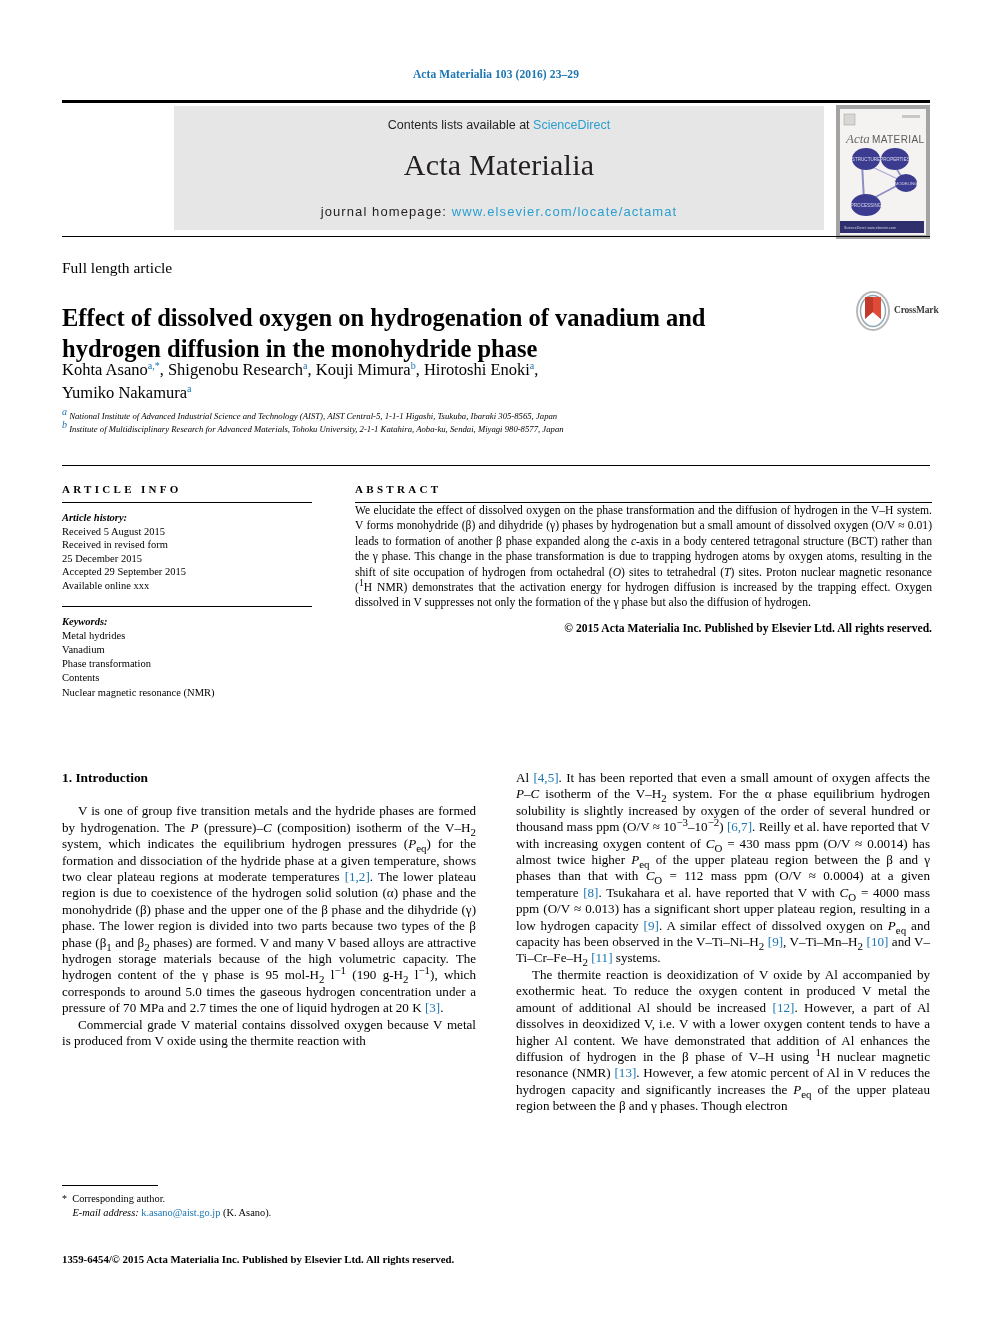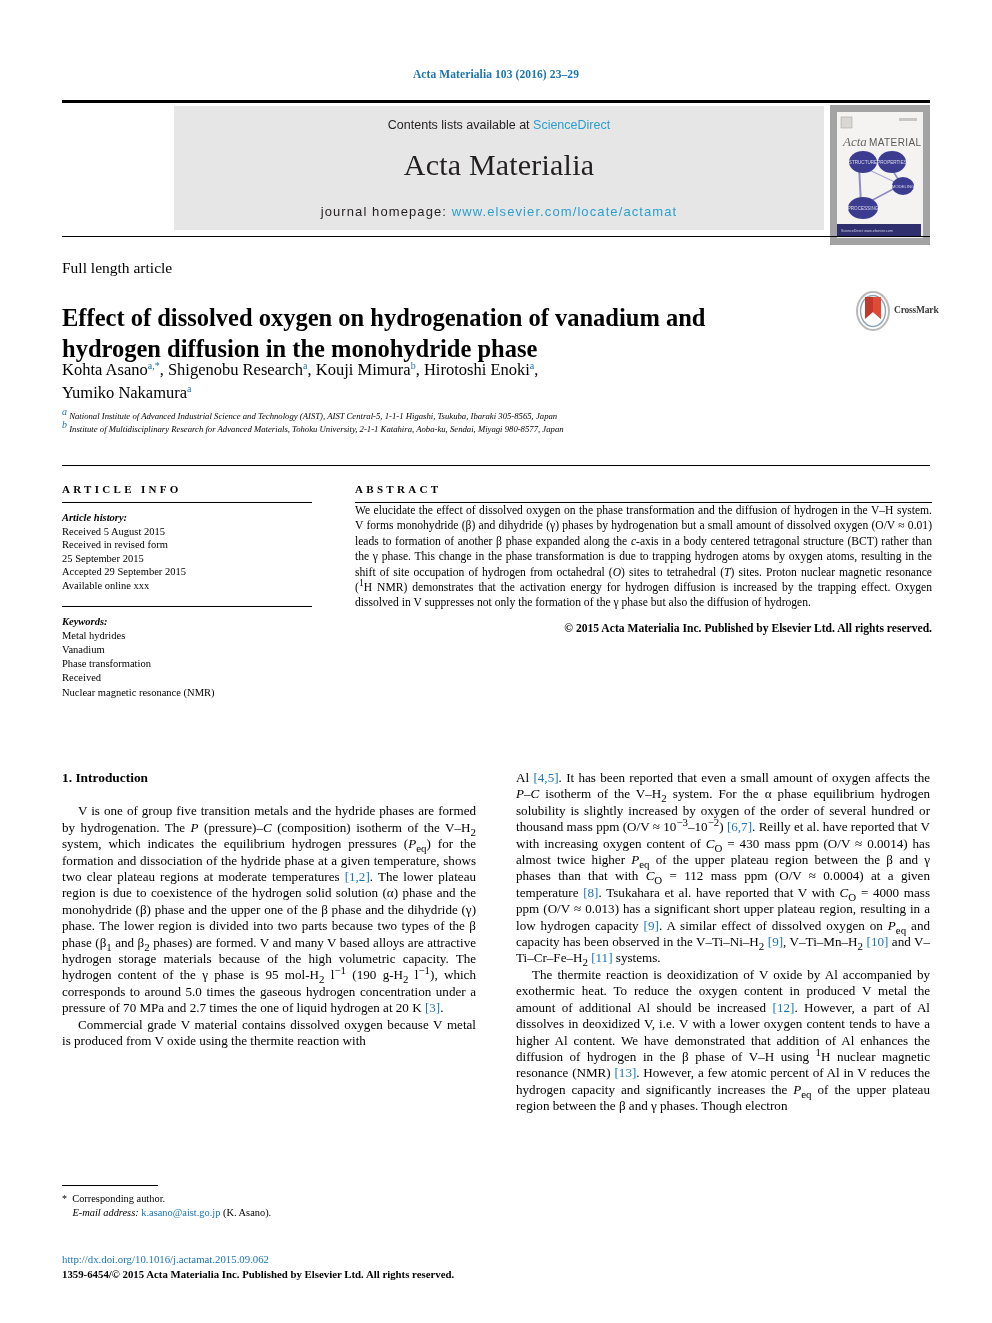--- a/index.html
+++ b/index.html
@@ -114,21 +114,21 @@
     letter-spacing: 1.1px;
   }
   .homepage-line .url { color: #2a9fd0; }
 
   .cover-thumb {
     position: absolute;
     right: 0;
     top: 5px;
     width: 86px;
     height: 126px;
-    border: 7px solid #a3a3a3;
+    border: 4px solid #a3a3a3;
     background: #f2f1ef;
     overflow: hidden;
   }
 
   
   .rule-under-masthead {
     position: absolute;
     left: 62px;
     top: 236px;
     width: 868px;
@@ -387,31 +387,31 @@
 
   <div class="rule-info-top"></div>
 
   <div class="col-info">
     <div class="sec-head">ARTICLE INFO</div>
     <div class="hr-thin"></div>
     <div class="hist">
       <span class="it">Article history:</span><br>
       <span>Received 5 August 2015</span><br>
       <span>Received in revised form</span><br>
-      <span>25 September 2015</span><br>
+      <span>25 December 2015</span><br>
       <span>Accepted 29 September 2015</span><br>
       <span>Available online xxx</span>
     </div>
     <div class="kw-rule"></div>
     <div class="kw">
       <span class="it">Keywords:</span><br>
       <span>Metal hydrides</span><br>
       <span>Vanadium</span><br>
       <span>Phase transformation</span><br>
-      <span>Received</span><br>
+      <span>Contents</span><br>
       <span>Nuclear magnetic resonance (NMR)</span>
     </div>
   </div>
 
   <div class="col-abs">
     <div class="sec-head">ABSTRACT</div>
     <div class="hr-thin"></div>
     <div class="abstract-body" id="abstract-text">We elucidate the effect of dissolved oxygen on the phase transformation and the diffusion of hydrogen in the V–H system. V forms monohydride (β) and dihydride (γ) phases by hydrogenation but a small amount of dissolved oxygen (O/V ≈ 0.01) leads to formation of another β phase expanded along the <i>c</i>-axis in a body centered tetragonal structure (BCT) rather than the γ phase. This change in the phase transformation is due to trapping hydrogen atoms by oxygen atoms, resulting in the shift of site occupation of hydrogen from octahedral (<i>O</i>) sites to tetrahedral (<i>T</i>) sites. Proton nuclear magnetic resonance (<sup>1</sup>H NMR) demonstrates that the activation energy for hydrogen diffusion is increased by the trapping effect. Oxygen dissolved in V suppresses not only the formation of the γ phase but also the diffusion of hydrogen.</div>
     <div class="copyright">© 2015 Acta Materialia Inc. Published by Elsevier Ltd. All rights reserved.</div>
   </div>
@@ -433,17 +433,16 @@
 
   <div class="foot-rule"></div>
   <div class="footnote">
     <span class="star">*</span>&nbsp; <span>Corresponding author.</span><br>
     &nbsp;&nbsp;&nbsp;&nbsp;<span class="em">E-mail address:</span>
     <span class="mail">k.asano@aist.go.jp</span>
     <span>(K. Asano).</span>
   </div>
 
   <div class="footer">
-    <div class="doi">http://dx.doi.org/10.1016/j.actamat.2015.09.062</div>
     <div class="issn">1359-6454/© 2015 Acta Materialia Inc. Published by Elsevier Ltd. All rights reserved.</div>
   </div>
 
 </div>
 
 </body></html>

